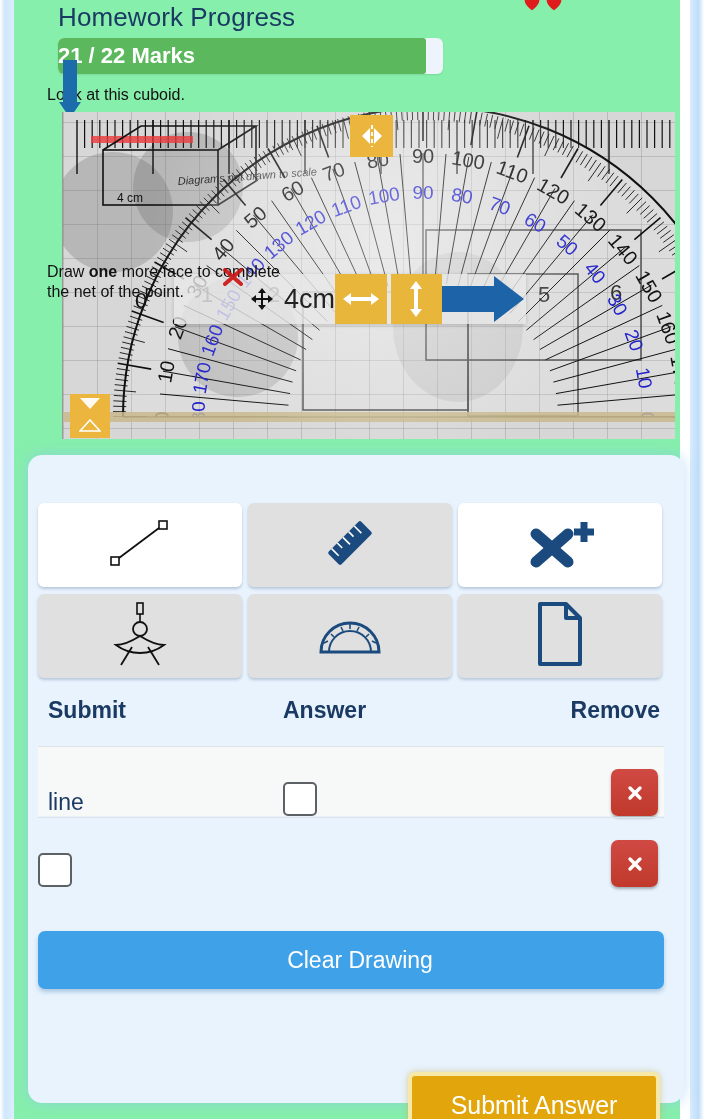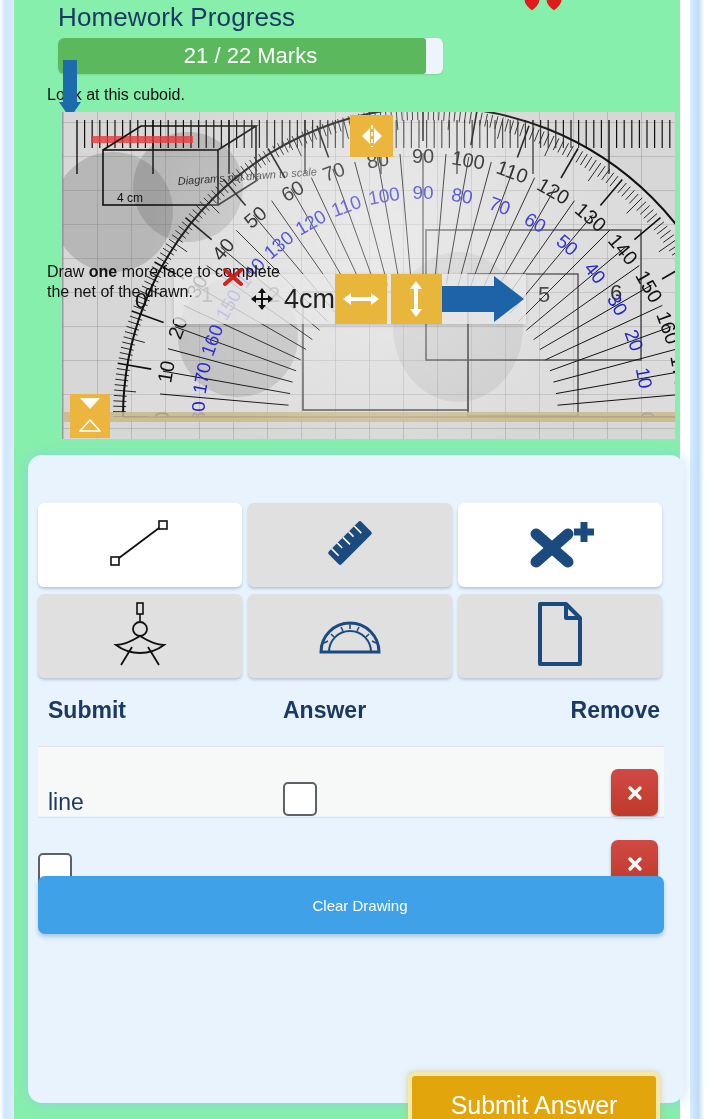--- a/index.html
+++ b/index.html
@@ -26,21 +26,21 @@
   .heart { position:absolute; top:0; width:22px; height:22px; }
   .heart svg { display:block; }
   .heart.h1 { left:0; }
   .heart.h2 { left:22px; }
 
   .pbar-wrap { position:absolute; left:58px; top:38px; width:385px; height:36px;
     background:#eef4fb; border-radius:6px; box-shadow:0 1px 2px rgba(0,0,0,.10); }
   .pbar-fill { position:absolute; left:0; top:0; height:36px; width:95.5%;
     background:#5cb85c; border-radius:6px 3px 3px 6px; }
   .pbar-text { position:absolute; left:0; top:0; width:100%; height:36px;
-    line-height:36px; text-align:center; color:#ffffff; font-size:22px; }
+    line-height:36px; text-align:left; color:#ffffff; font-size:22px;font-weight:bold; }
 
   .prompt1 { position:absolute; left:47px; top:86px; font-size:16px; color:#111; }
 
   
   .cursor-down { position:absolute; left:59px; top:60px; width:22px; height:58px; }
 
   
   .canvas {
     position:absolute; left:62px; top:112px; width:613px; height:327px;
     background:#d7d7d7; overflow:hidden; border-left:1px solid #999;
@@ -121,22 +121,22 @@
   .trow .cell-obj { width:245px; padding-left:10px; font-size:23px; color:#1b3a63; }
   .trow .cell-trc { width:180px; display:flex; justify-content:flex-start; }
   .chkbox { width:34px; height:34px; background:#fff; border:2px solid #5c6166; border-radius:5px; }
   .trow .cell-rem { flex:1; display:flex; justify-content:flex-end; padding-right:6px; }
   .rmbtn { width:47px; height:47px; border-radius:7px;
     background:linear-gradient(#d04a44,#c0392b); display:flex; align-items:center;
     justify-content:center; color:#fff; font-size:22px; font-weight:bold;
     box-shadow:0 2px 3px rgba(0,0,0,.3); }
 
   
-  .clearbtn { position:absolute; left:38px; top:876px; width:626px; height:58px;
-    border-radius:7px; background:#3fa2e8; color:#fff; font-size:15px;
+  .clearbtn { position:absolute; left:38px; top:931px; width:626px; height:58px;
+    border-radius:7px; background:#3fa2e8; color:#fff; font-size:23px;
     display:flex; align-items:center; justify-content:center;
     box-shadow:0 3px 4px rgba(60,120,180,.35);padding-left:18px; }
 
   .submitbtn { position:absolute; left:408px; top:1072px; width:252px; height:67px;
     border-radius:7px; background:#e2a60c; color:#ffffff; font-size:25px;
     display:flex; align-items:center; justify-content:center;
     border:4px solid #f6e8a8; box-shadow:0 0 6px rgba(200,170,60,.55); }
 </style>
 </head>
 <body>
@@ -751,21 +751,21 @@
           </svg>
       </span>
     </div>
   </div>
 
   <div class="clearbtn">Clear Drawing</div>
   <div class="submitbtn">Submit Answer</div>
 
   <div style="position:absolute;left:47px;top:262px;font-size:16px;color:#111;line-height:20px;z-index:5;">
     <span>Draw </span><b>one</b><span> more face to complete</span><br>
-    <span>the net of the drawn.</span>
+    <span>the net of the point.</span>
   </div>
   <div style="position:absolute;left:219px;top:266px;width:30px;height:22px;z-index:6;">
     <svg width="30" height="22" viewBox="0 0 30 22">
         <g stroke="#cc1111" stroke-width="4" stroke-linecap="round" opacity=".9">
           <line x1="6" y1="4" x2="22" y2="18"></line>
           <line x1="22" y1="4" x2="6" y2="18"></line>
         </g>
       </svg>
   </div>
 

